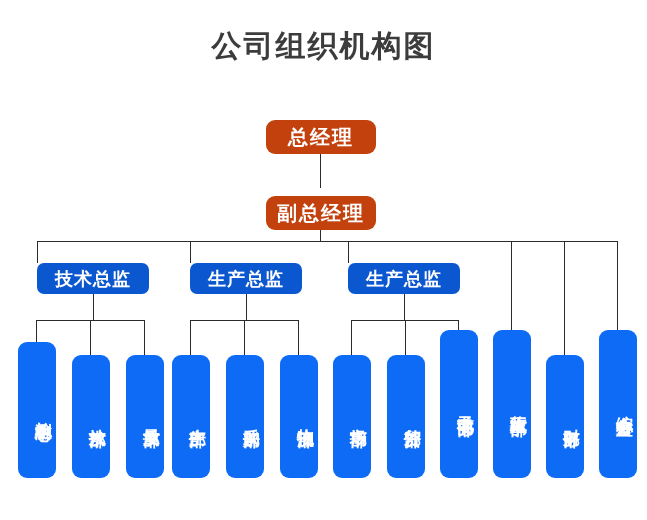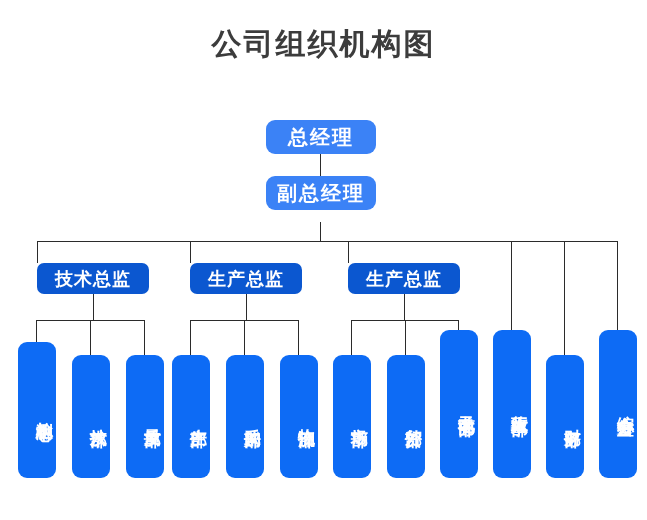--- a/index.html
+++ b/index.html
@@ -10,21 +10,20 @@
     width: 647px;
     height: 520px;
     background: #ffffff;
     font-family: "Liberation Sans", "DejaVu Sans", sans-serif;
     overflow: hidden;
   }
   #chart {
     position: relative;
     width: 647px;
     height: 458px;
-    font-family: Liberation Mono, monospace;
   }
 
   
   #page-title {
     position: absolute;
     left: 0;
     top: 26px;
     width: 647px;
     text-align: center;
     font-size: 30px;
@@ -41,30 +40,30 @@
     box-sizing: border-box;
     display: flex;
     align-items: center;
     justify-content: center;
     color: #ffffff;
     font-weight: bold;
     text-align: center;
     z-index: 3;
   }
   .node.exec {
-    background: #3b82f6;
+    background: #c2410c;
     border-radius: 9px;
     font-size: 20px;
     letter-spacing: 2px;
     height: 34px;
     left: 266px;
     width: 110px;
   }
   .node.exec.gm  { top: 120px; }
-  .node.exec.dgm { top: 176px; }
+  .node.exec.dgm { top: 196px; }
 
   .node.director {
     background: #0b57d0;
     border-radius: 7px;
     font-size: 18px;
     letter-spacing: 1px;
     height: 31px;
     width: 112px;
     top: 263px;
   }

